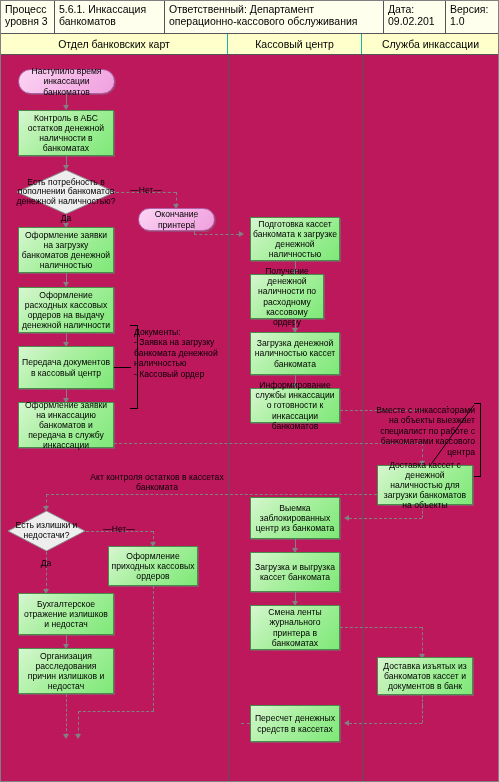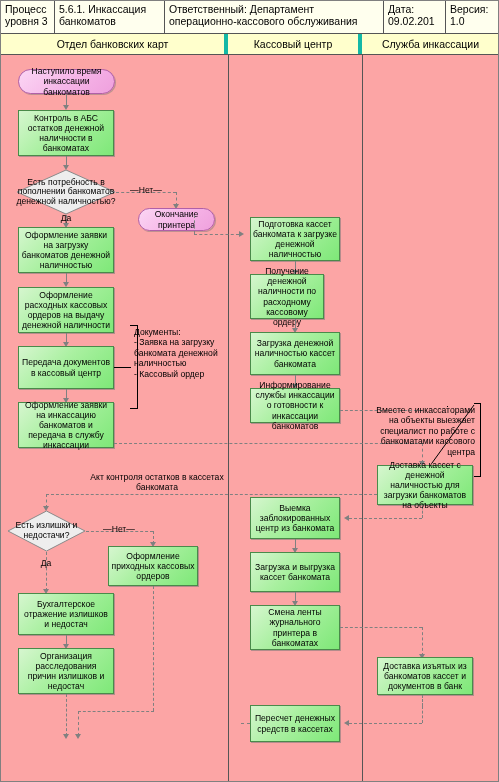--- a/index.html
+++ b/index.html
@@ -1,30 +1,30 @@
 <!DOCTYPE html>
 <html><head>
 <meta charset="utf-8">
 <style>
   html,body{margin:0;padding:0;background:#ffffff;}
   body{font-family:"Liberation Sans","DejaVu Sans",sans-serif;}
-  #page{position:relative;width:499px;height:782px;overflow:hidden;background:#fca5a5;
+  #page{position:relative;width:499px;height:782px;overflow:hidden;background:#be185d;
         border:1px solid #808080;box-sizing:border-box;}
 
   
   .hdr{position:absolute;left:0;top:0;width:499px;height:33px;display:flex;
        box-sizing:border-box;border-bottom:1px solid #555;}
   .hdr .cell{border-right:1px solid #555;background:#ffffee;padding:2px 4px;
         font-size:10.5px;line-height:12px;color:#000;box-sizing:border-box;overflow:hidden;}
   .hdr .cell:last-child{border-right:none;}
   .c1{width:54px;} .c2{width:110px;} .c3{width:219px;} .c4{width:62px;} .c5{width:53px;}
 
   .lanes{position:absolute;left:0;top:33px;width:499px;height:21px;display:flex;
         box-sizing:border-box;border-bottom:1px solid #555;}
-  .lane{background:#ffffcc;border-right:4px solid #14b8a6;font-size:10.5px;color:#000;
+  .lane{background:#ffffcc;border-right:1px solid #14b8a6;font-size:10.5px;color:#000;
         display:flex;align-items:center;justify-content:center;box-sizing:border-box;}
   .lane:last-child{border-right:none;}
   .lane-a{width:227px;} .lane-b{width:134px;} .lane-c{width:137px;}
 
   
   .canvas{position:absolute;left:0;top:54px;width:497px;height:726px;}
   .vdiv{position:absolute;top:0;width:0;border-left:1px solid #555;height:726px;}
   .vdiv.d1{left:227px;} .vdiv.d2{left:361px;}
 
   

